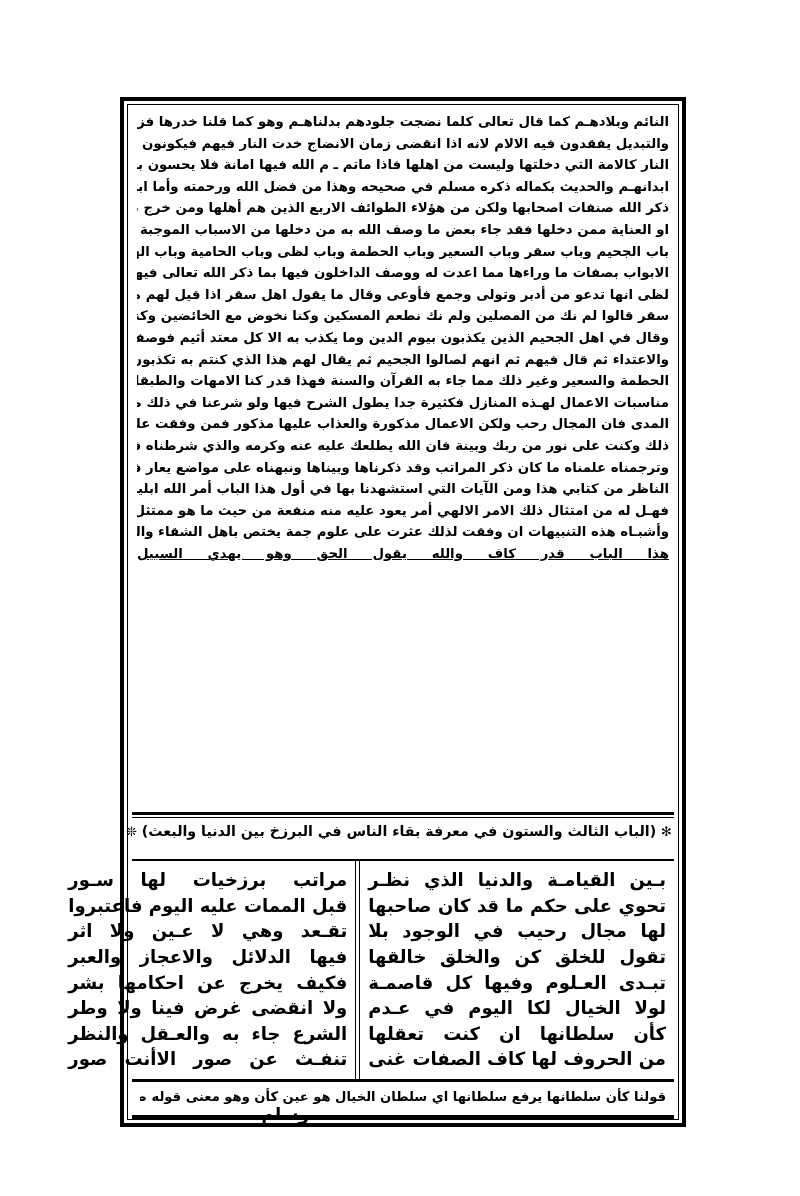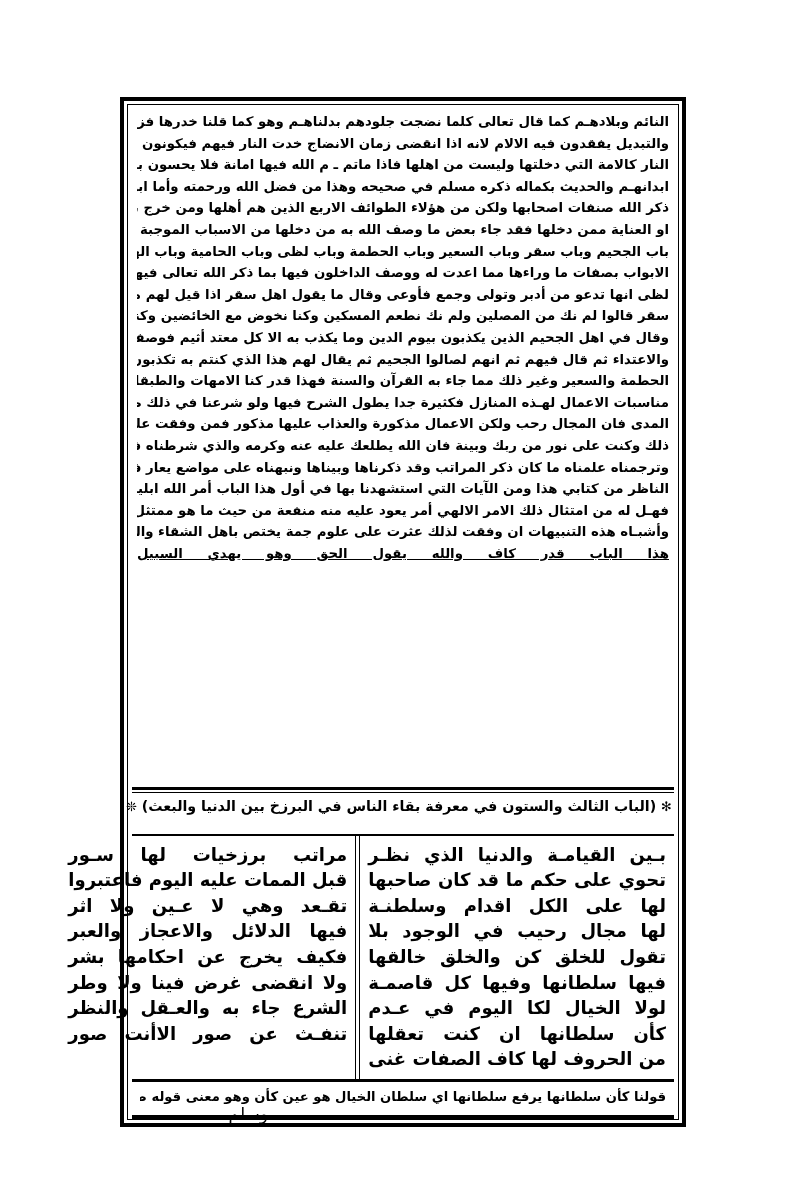--- a/index.html
+++ b/index.html
@@ -133,23 +133,23 @@
   }
   .footer-rule-bottom{
     border-top:4px solid #000;
     margin:3px 4px 0 4px;
   }
 
   
   .catchword{
     position:absolute;
     top:1104px;
-    right:532px;
+    right:491px;
     font-size:17px;
-    font-weight:400;
+    font-weight:700;
   }
 
   .spacer{flex:1 1 auto;}
 </style>
 </head>
 <body>
 
 <div class="page">
 
 
@@ -187,24 +187,23 @@
       <div class="chapter">
         <span class="star">✻</span>
         <span>(الباب الثالث والستون في معرفة بقاء الناس في البرزخ بين الدنيا والبعث)</span>
         <span class="star">❊</span>
       </div>
 
       <div class="verse-wrap">
         <div class="vcol right">
           <span class="vline">بـين القيامـة والدنيا الذي نظـر</span>
           <span class="vline">تحوي على حكم ما قد كان صاحبها</span>
-          <span class="vline">لها على الكل اقدام وسلطنـة</span>
           <span class="vline">لها مجال رحيب في الوجود بلا</span>
           <span class="vline">تقول للخلق كن والخلق خالقها</span>
-          <span class="vline">فيها سلطانها وفيها كل قاصمـة</span>
+          <span class="vline">تبـدى العـلوم وفيها كل قاصمـة</span>
           <span class="vline">لولا الخيال لكا اليوم في عـدم</span>
           <span class="vline">كأن سلطانها ان كنت تعقلها</span>
           <span class="vline">من الحروف لها كاف الصفات غنى</span>
         </div>
         <div class="vcol left">
           <span class="vline">مراتب برزخيات لها سـور</span>
           <span class="vline">قبل الممات عليه اليوم فاعتبروا</span>
           <span class="vline">تقـعد وهي لا عـين ولا اثر</span>
           <span class="vline">فيها الدلائل والاعجاز والعبر</span>
           <span class="vline">فكيف يخرج عن احكامها بشر</span>

